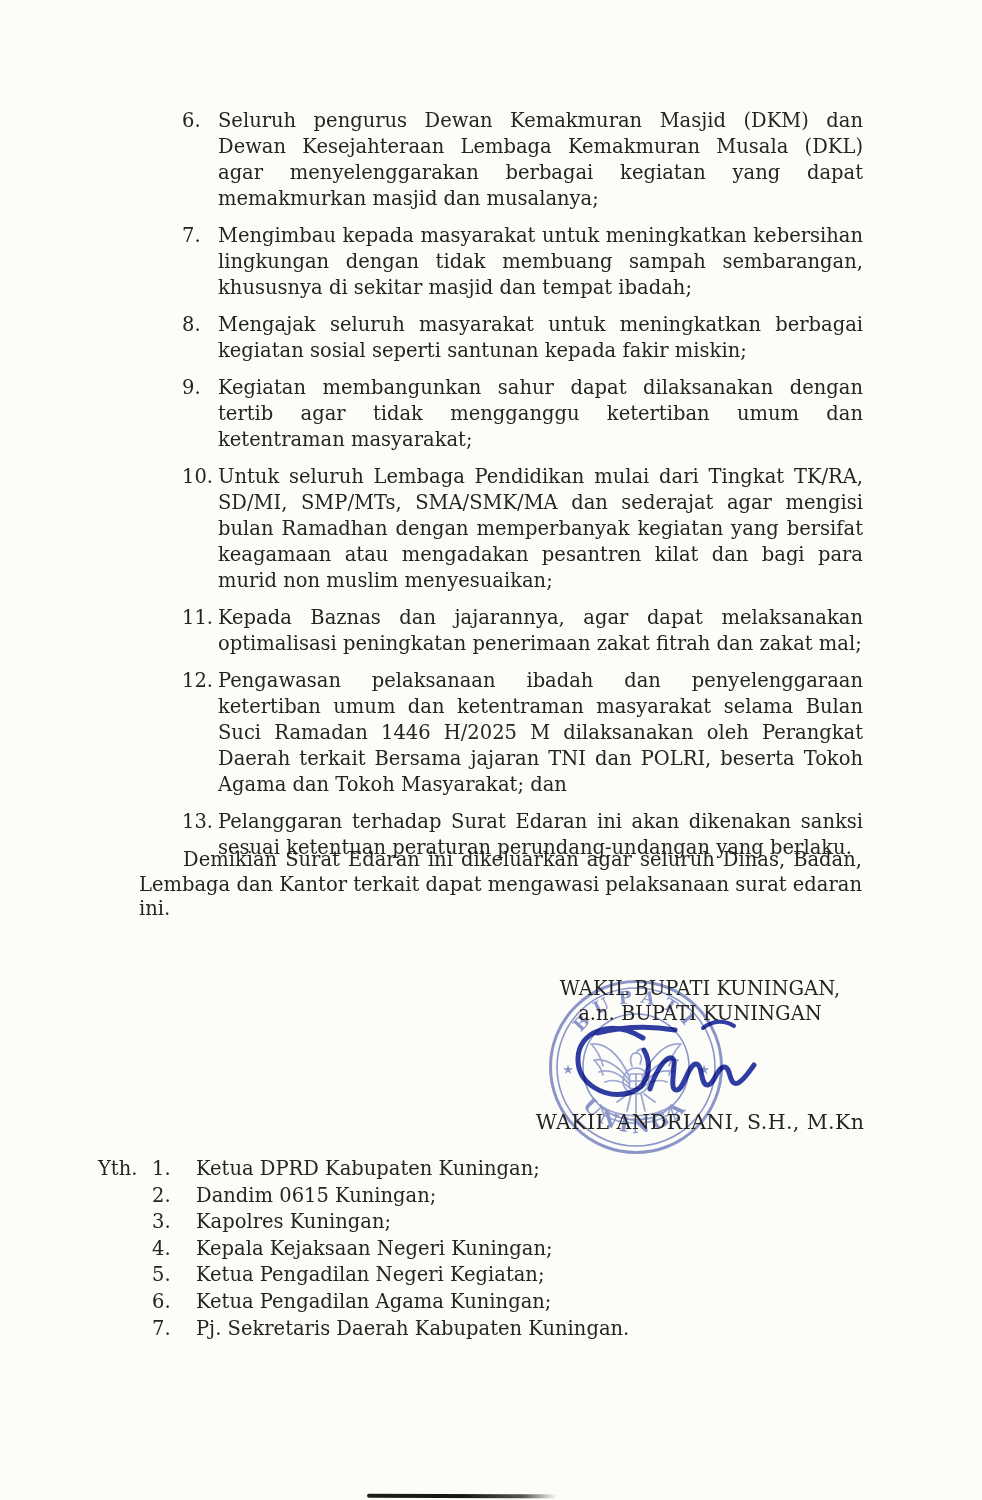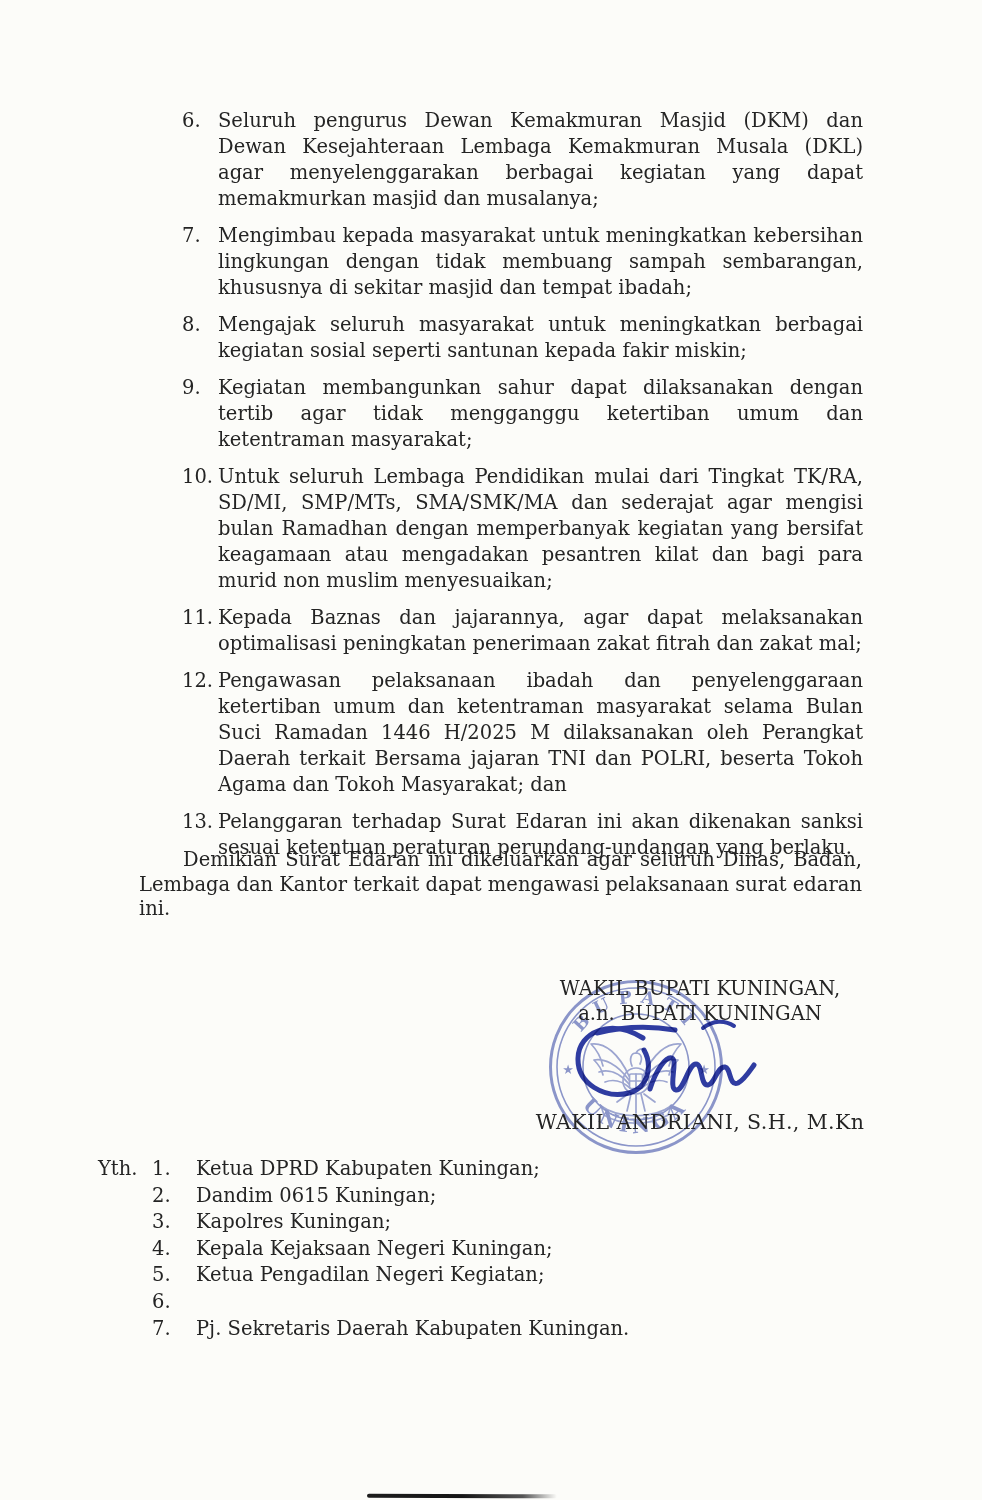--- a/index.html
+++ b/index.html
@@ -42,21 +42,21 @@
   .autograph{
     position:absolute;left:555px;top:1002px;z-index:3;
     mix-blend-mode:multiply;opacity:.95;
   }
   
   .tembusan{
     position:absolute;left:90px;top:1156px;
     font-size:19.5px;line-height:26.6px;
   }
   .tembusan .label{margin-bottom:0;}
-  .copy-row{display:flex;}
+  .copy-row{display:flex;justify-content:center;}
   .copy-row .yth{flex:0 0 62px;padding-left:8px;box-sizing:border-box;}
   .copy-row .cnum{flex:0 0 28px;}
   .copy-row .ctext{flex:1;margin-left:16px;}
   
   .scan-bar{
     position:absolute;left:367px;top:1494px;width:190px;height:4px;
     background:linear-gradient(to right,#1d1d1d 0%,#151515 50%,#555 82%,rgba(120,120,120,0) 100%);
     border-radius:2px;transform:rotate(.2deg);
   }
   svg text{font-family:"DejaVu Serif","Liberation Serif",serif;}
@@ -174,20 +174,21 @@
           <span class="ctext">Kepala Kejaksaan Negeri Kuningan;</span>
         </div>
         <div class="copy-row">
           <span class="yth"></span>
           <span class="cnum">5.</span>
           <span class="ctext">Ketua Pengadilan Negeri Kegiatan;</span>
         </div>
         <div class="copy-row">
           <span class="yth"></span>
           <span class="cnum">6.</span>
+          <span class="ctext">Ketua Pengadilan Agama Kuningan;</span>
         </div>
         <div class="copy-row">
           <span class="yth"></span>
           <span class="cnum">7.</span>
           <span class="ctext">Pj. Sekretaris Daerah Kabupaten Kuningan.</span>
         </div>
       </div>
   </div>
 
   <div class="scan-bar"></div>

